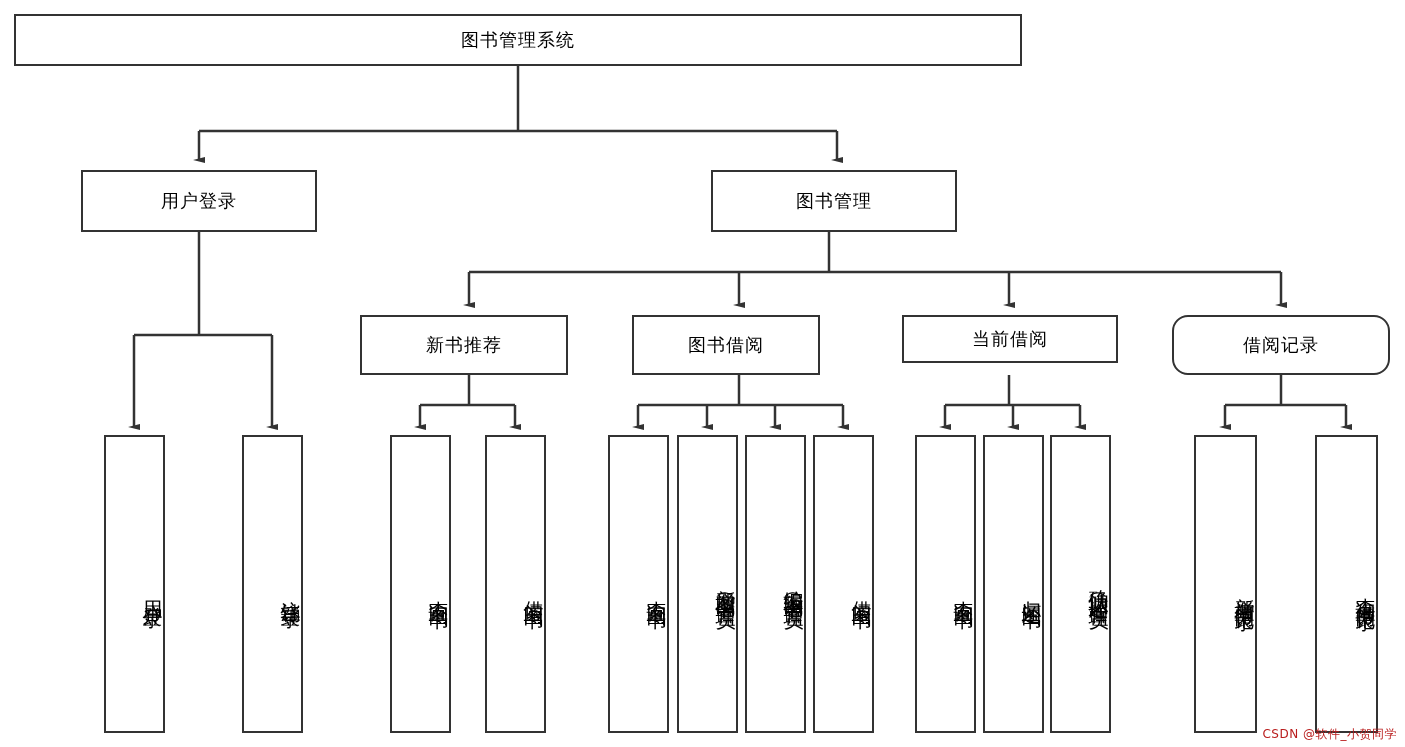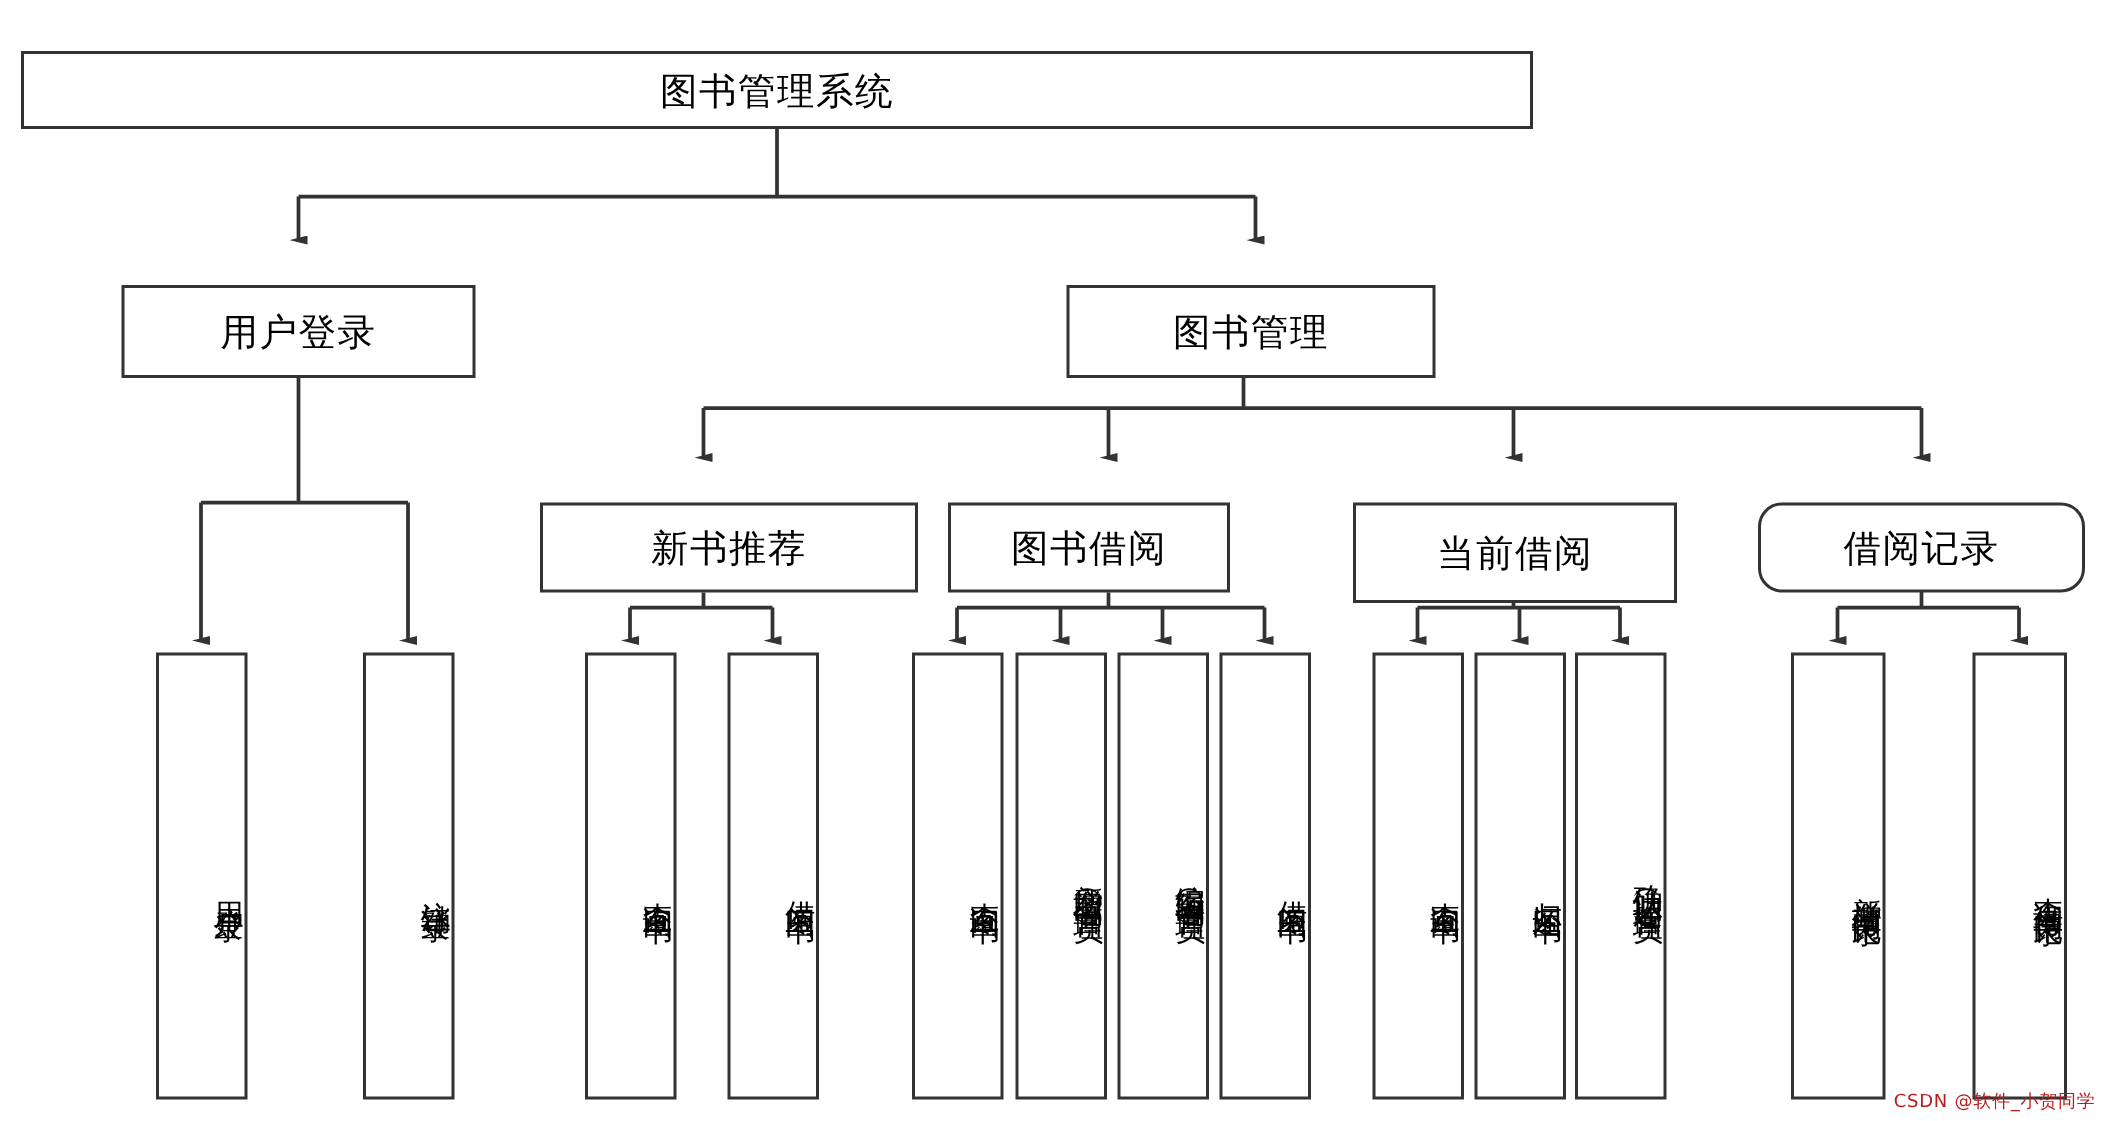--- a/index.html
+++ b/index.html
@@ -30,23 +30,22 @@
     box-sizing: border-box;
     border: 2px solid #333333;
     background: #ffffff;
     display: flex;
     align-items: center;
     justify-content: center;
     color: #000000;
     text-align: center;
   }
   .node.horiz {
-    font-size: 25px;
+    font-size: 18px;
     letter-spacing: 1px;
-    margin-top: 20px;
   }
   .node.vert {
     writing-mode: vertical-rl;
     text-orientation: upright;
     font-size: 20px;
     align-items: flex-start;
     justify-content: center;
     padding-top: 14px;
     letter-spacing: 3px;
     line-height: 1.0;
@@ -117,23 +116,23 @@
       <path d="M1225,405 L1225,427" marker-end="url(#arrow)"></path>
       <path d="M1346,405 L1346,427" marker-end="url(#arrow)"></path>
     </g>
   </svg>
 
   <div class="node horiz" style="left:14px; top:14px; width:1008px; height:52px;">图书管理系统</div>
 
   <div class="node horiz" style="left:81px; top:170px; width:236px; height:62px;">用户登录</div>
   <div class="node horiz" style="left:711px; top:170px; width:246px; height:62px;">图书管理</div>
 
-  <div class="node horiz" style="left:360px; top:315px; width:252px; height:60px;">新书推荐</div>
+  <div class="node horiz" style="left:360px; top:315px; width:208px; height:60px;">新书推荐</div>
   <div class="node horiz" style="left:632px; top:315px; width:188px; height:60px;">图书借阅</div>
-  <div class="node horiz" style="left:902px; top:315px; width:216px; height:67px;">当前借阅</div>
+  <div class="node horiz" style="left:902px; top:315px; width:216px; height:48px;">当前借阅</div>
   <div class="node horiz" style="left:1172px; top:315px; width:218px; height:60px;border-radius:16px;">借阅记录</div>
 
   <div class="node vert" style="left:104px; top:435px; width:61px; height:298px;">用户登录</div>
   <div class="node vert" style="left:242px; top:435px; width:61px; height:298px;">注销登录</div>
 
   <div class="node vert" style="left:390px; top:435px; width:61px; height:298px;">查询图书</div>
   <div class="node vert" style="left:485px; top:435px; width:61px; height:298px;">借阅图书</div>
 
   <div class="node vert" style="left:608px; top:435px; width:61px; height:298px;">查询图书</div>
   <div class="node vert tall" style="left:677px; top:435px; width:61px; height:298px;">新增图书（管理员）</div>

